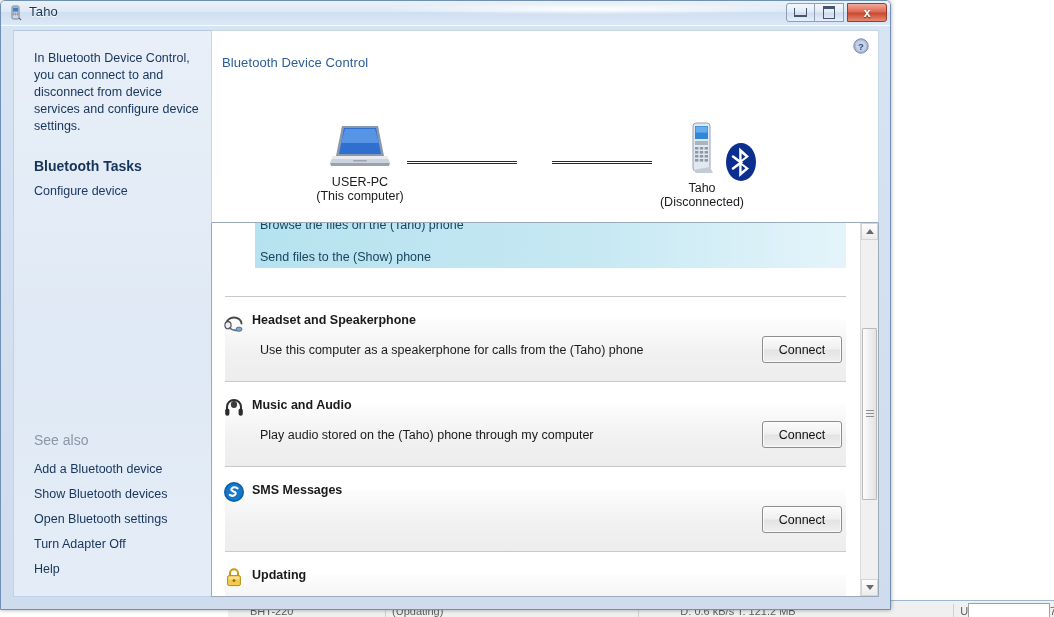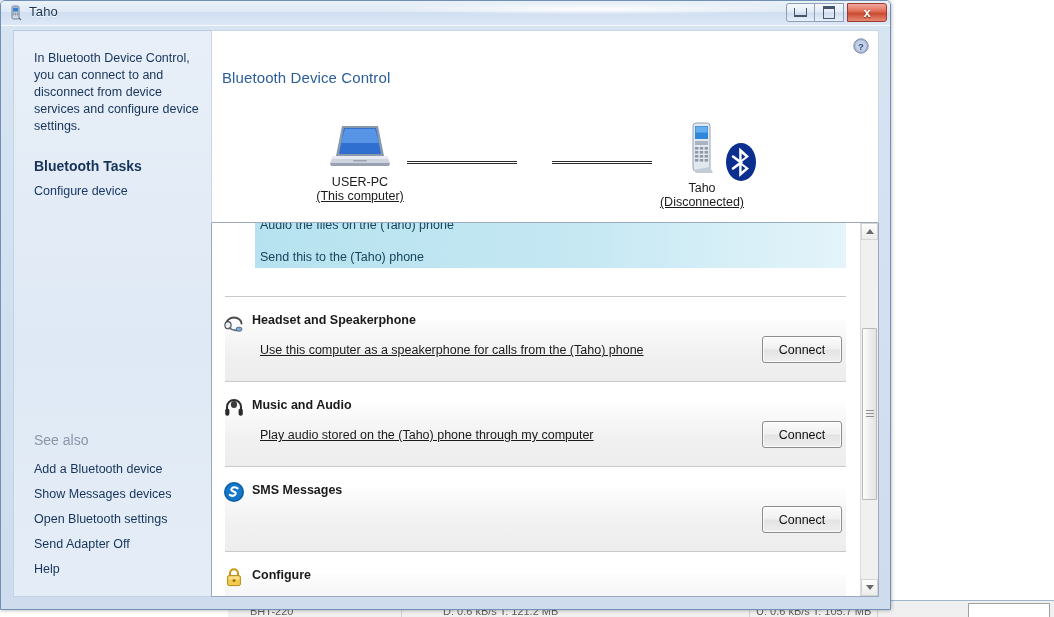--- a/index.html
+++ b/index.html
@@ -129,29 +129,29 @@
     position:absolute; left:0; top:0; right:0; height:193px;
     background:#ffffff;
     border:1px solid #c9d6e4;
     border-bottom-color:#9aaabb;
     box-sizing:border-box;
   }
   .help-btn {
     position:absolute; right:9px; top:7px; width:16px; height:16px; cursor:pointer;
   }
   .panel-title {
-    position:absolute; left:10px; top:38px;
-    font-size:15px; color:#2b5d9b; letter-spacing:.1px;
+    position:absolute; left:10px; top:24px;
+    font-size:13px; color:#2b5d9b; letter-spacing:.1px;
   }
 
   .diagram { position:absolute; left:0; top:92px; right:16px; height:100px; }
 
   .node { position:absolute; text-align:center; width:150px; }
   .node .nlabel { font-size:12.5px; color:#1c1c1c; margin-top:2px; }
-  .node .nsub   { font-size:12.5px; color:#1c1c1c;text-decoration:underline; }
+  .node .nsub   { font-size:12.5px; color:#1c1c1c; }
   .node-pc  { left:73px; top:0px; }
   .node-dev { left:415px; top:-2px; }
 
   .bt-logo { position:absolute; left:508px; top:18px; width:42px; height:42px; }
 
   .wire { position:absolute; height:4px; }
   .wire i { display:block; height:1px; background:#2b2b2b; }
   .wire i:nth-child(2){ margin-top:1px; }
   .wire-left  { left:195px; top:38px; width:110px; }
   .wire-right { left:340px; top:38px; width:100px; }
@@ -184,21 +184,21 @@
     position:absolute; left:13px; right:14px; top:14px; height:62px;
     background: linear-gradient(to bottom, #fdfdfd 0%, #f1f1f1 55%, #ededed 100%);
   }
   .svc-icon { position:absolute; left:11px; top:6px; width:22px; height:22px; }
   .svc-title {
     position:absolute; left:40px; top:8px;
     font-size:12.5px; font-weight:bold; color:#1a1a1a;
   }
   .svc-desc {
     position:absolute; left:48px; top:38px;
-    font-size:12.5px; color:#1a1a1a;text-decoration:underline;
+    font-size:12.5px; color:#1a1a1a;
   }
   .svc-btn {
     position:absolute; right:18px; top:31px;
     width:78px; height:25px;
     font-size:12.5px; color:#101010;
     background: linear-gradient(to bottom,#fbfbfb 0%, #f0f0f0 48%, #e3e3e3 52%, #efefef 100%);
     border:1px solid #8d8d8d; border-radius:3px;
     display:flex; align-items:center; justify-content:center;
     cursor:pointer;
     box-shadow: inset 0 0 0 1px rgba(255,255,255,.75);
@@ -232,20 +232,21 @@
   .sr-only { position:absolute; width:1px; height:1px; overflow:hidden; clip:rect(0,0,0,0); }
 </style>
 </head>
 <body>
 
 <div id="root">
 
   <div class="bg-app">
     <div class="bg-app-row">
       <div class="bg-cell bg-c1">BHT-220</div>
+      <div class="bg-cell bg-c2">(Updating)</div>
       <div class="bg-cell bg-c3">D: 0.6 kB/s  T: 121.2 MB</div>
       <div class="bg-cell">U: 0.6 kB/s  T: 105.7 MB</div>
     </div>
     <div class="bg-btnbox"></div>
   </div>
 
   <div class="window">
 
     <div class="titlebar">
       <div class="title-glow"></div>
@@ -283,23 +284,23 @@
 
     <div class="sidebar">
       <div class="sb-intro">In Bluetooth Device Control, you can connect to and disconnect from device services and configure device settings.</div>
 
       <div class="sb-head">Bluetooth Tasks</div>
       <div class="sb-task">Configure device</div>
 
       <div class="sb-seealso">See also</div>
       <div class="sb-links">
         <span class="sb-link">Add a Bluetooth device</span>
-        <span class="sb-link">Show Messages devices</span>
+        <span class="sb-link">Show Bluetooth devices</span>
         <span class="sb-link">Open Bluetooth settings</span>
-        <span class="sb-link">Send Adapter Off</span>
+        <span class="sb-link">Turn Adapter Off</span>
         <span class="sb-link">Help</span>
       </div>
     </div>
 
     <div class="content">
 
       <div class="devpanel">
 
         <span class="help-btn">
           <svg width="16" height="16" viewBox="0 0 16 16">
@@ -375,22 +376,22 @@
             <div class="nsub">(Disconnected)</div>
           </div>
 
         </div>
       </div>
 
       <div class="listbox">
         <div class="list-inner">
 
           <div class="hl-block"></div>
-          <span class="hl-link r1">Audio the files on the (Taho) phone</span>
-          <span class="hl-link r2">Send this to the (Taho) phone</span>
+          <span class="hl-link r1">Browse the files on the (Taho) phone</span>
+          <span class="hl-link r2">Send files to the (Show) phone</span>
 
           <div class="divider" style="top:73px;"></div>
 
           <div class="svc" style="top:82px;">
             <div class="svc-bg"></div>
             <span class="svc-icon">
               <svg width="22" height="22" viewBox="0 0 22 22">
                 <path d="M3.5 12.5 a7.5 6 0 0 1 15 0" stroke="#4a4a4a" stroke-width="1.8" fill="none" stroke-linecap="round"></path>
                 <ellipse cx="5" cy="14.2" rx="3.1" ry="3.6" fill="#e9eef4" stroke="#4a4a4a" stroke-width="1.1"></ellipse>
                 <path d="M6.5 16.8 q3 3.4 8 2.4" stroke="#5b6b7c" stroke-width="1.6" fill="none" stroke-linecap="round"></path>
@@ -439,21 +440,21 @@
           <div class="svc" style="top:337px;">
             <div class="svc-bg"></div>
             <span class="svc-icon">
               <svg width="22" height="22" viewBox="0 0 22 22">
                 <path d="M7 10 V7.2 a4 4 0 0 1 8 0 V10" stroke="#c99a17" stroke-width="2.1" fill="none"></path>
                 <rect x="4.6" y="9.6" width="12.8" height="10" rx="1.6" fill="#f2cb4e" stroke="#b88b11" stroke-width="1"></rect>
                 <rect x="5.6" y="10.6" width="10.8" height="3" rx="1" fill="#fae49a" opacity=".8"></rect>
                 <circle cx="11" cy="14.4" r="1.5" fill="#9a7410"></circle>
               </svg>
             </span>
-            <div class="svc-title">Configure</div>
+            <div class="svc-title">Updating</div>
 
           </div>
 
         </div>
 
         <div class="vscroll">
           <div class="vs-btn vs-up">
             <span class="arrow-up"></span>
             <span class="sr-only">scroll-up</span>
           </div>

